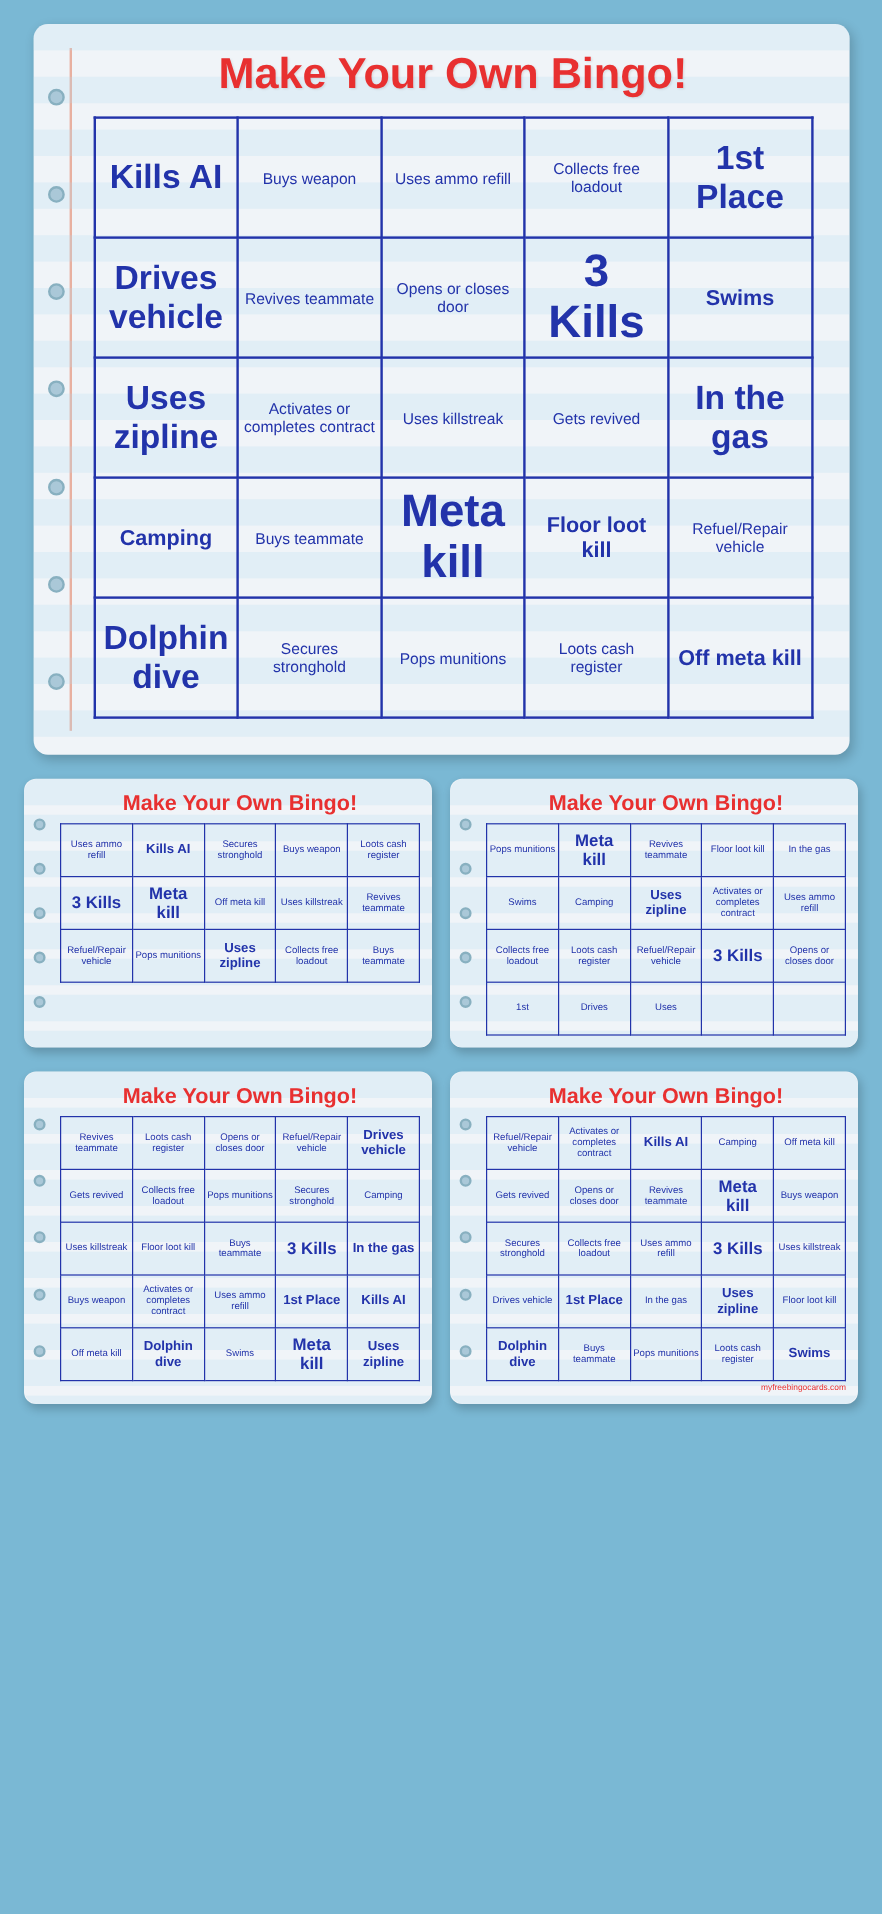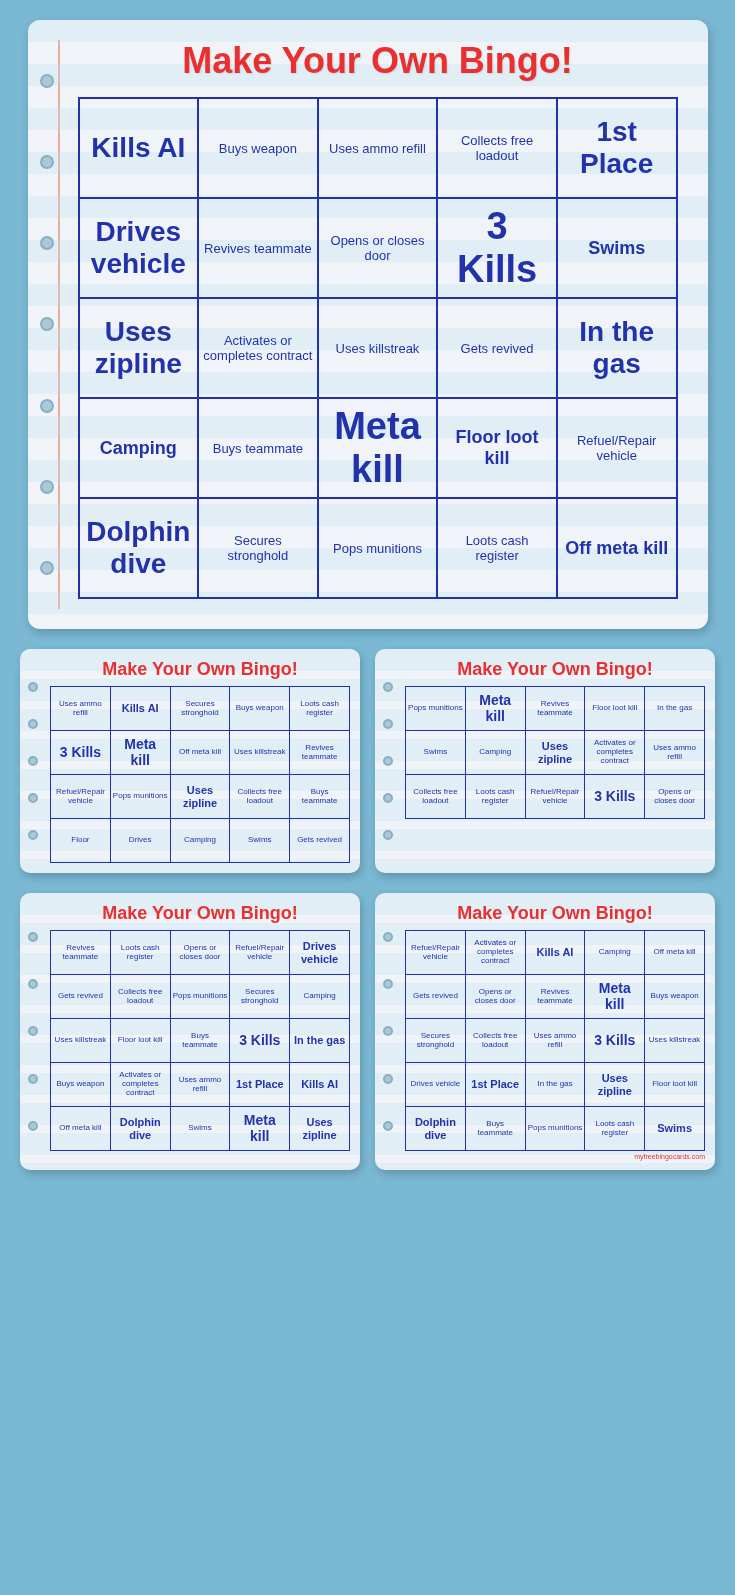--- a/index.html
+++ b/index.html
@@ -313,27 +313,20 @@
             <td>Uses killstreak</td>
             <td>Revives teammate</td>
           </tr>
           <tr>
             <td>Refuel/Repair vehicle</td>
             <td>Pops munitions</td>
             <td class="bold-cell">Uses zipline</td>
             <td>Collects free loadout</td>
             <td>Buys teammate</td>
           </tr>
-          <tr>
-            <td>Floor</td>
-            <td>Drives</td>
-            <td>Camping</td>
-            <td>Swims</td>
-            <td>Gets revived</td>
-          </tr>
         </tbody>
       </table>
     </div>
   </div>
 
   <div class="mini-card">
     <div class="card-lines">
       <div class="line-stripe" style="top:0px"></div>
       <div class="line-stripe" style="top:30px"></div>
       <div class="line-stripe" style="top:60px"></div>
@@ -368,20 +361,27 @@
             <td class="bold-cell">Uses zipline</td>
             <td>Activates or completes contract</td>
             <td>Uses ammo refill</td>
           </tr>
           <tr>
             <td>Collects free loadout</td>
             <td>Loots cash register</td>
             <td>Refuel/Repair vehicle</td>
             <td class="large-cell">3 Kills</td>
             <td>Opens or closes door</td>
+          </tr>
+          <tr>
+            <td>1st</td>
+            <td>Drives</td>
+            <td>Uses</td>
+            <td></td>
+            <td></td>
           </tr>
         </tbody>
       </table>
     </div>
   </div>
 </div>
 
 <div class="bottom-row">
 
   <div class="mini-card">

